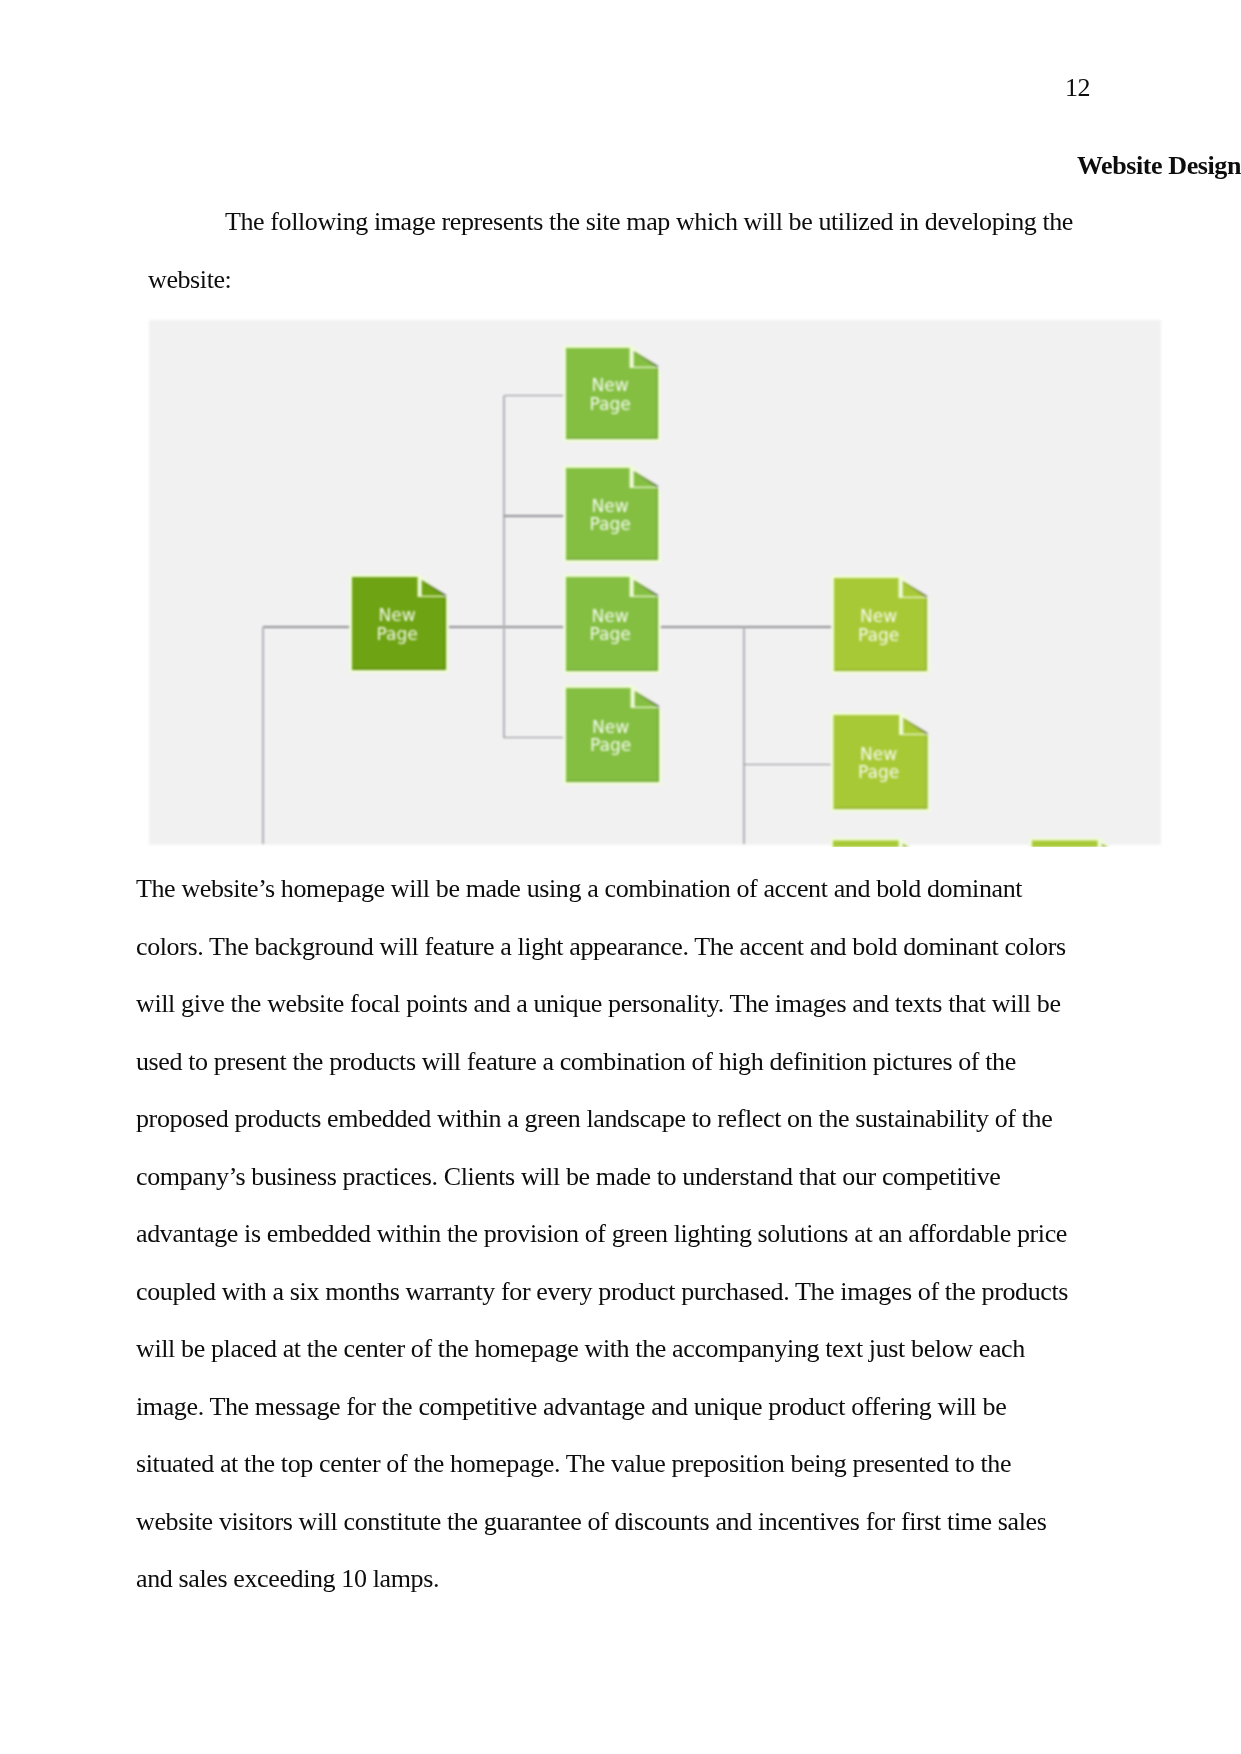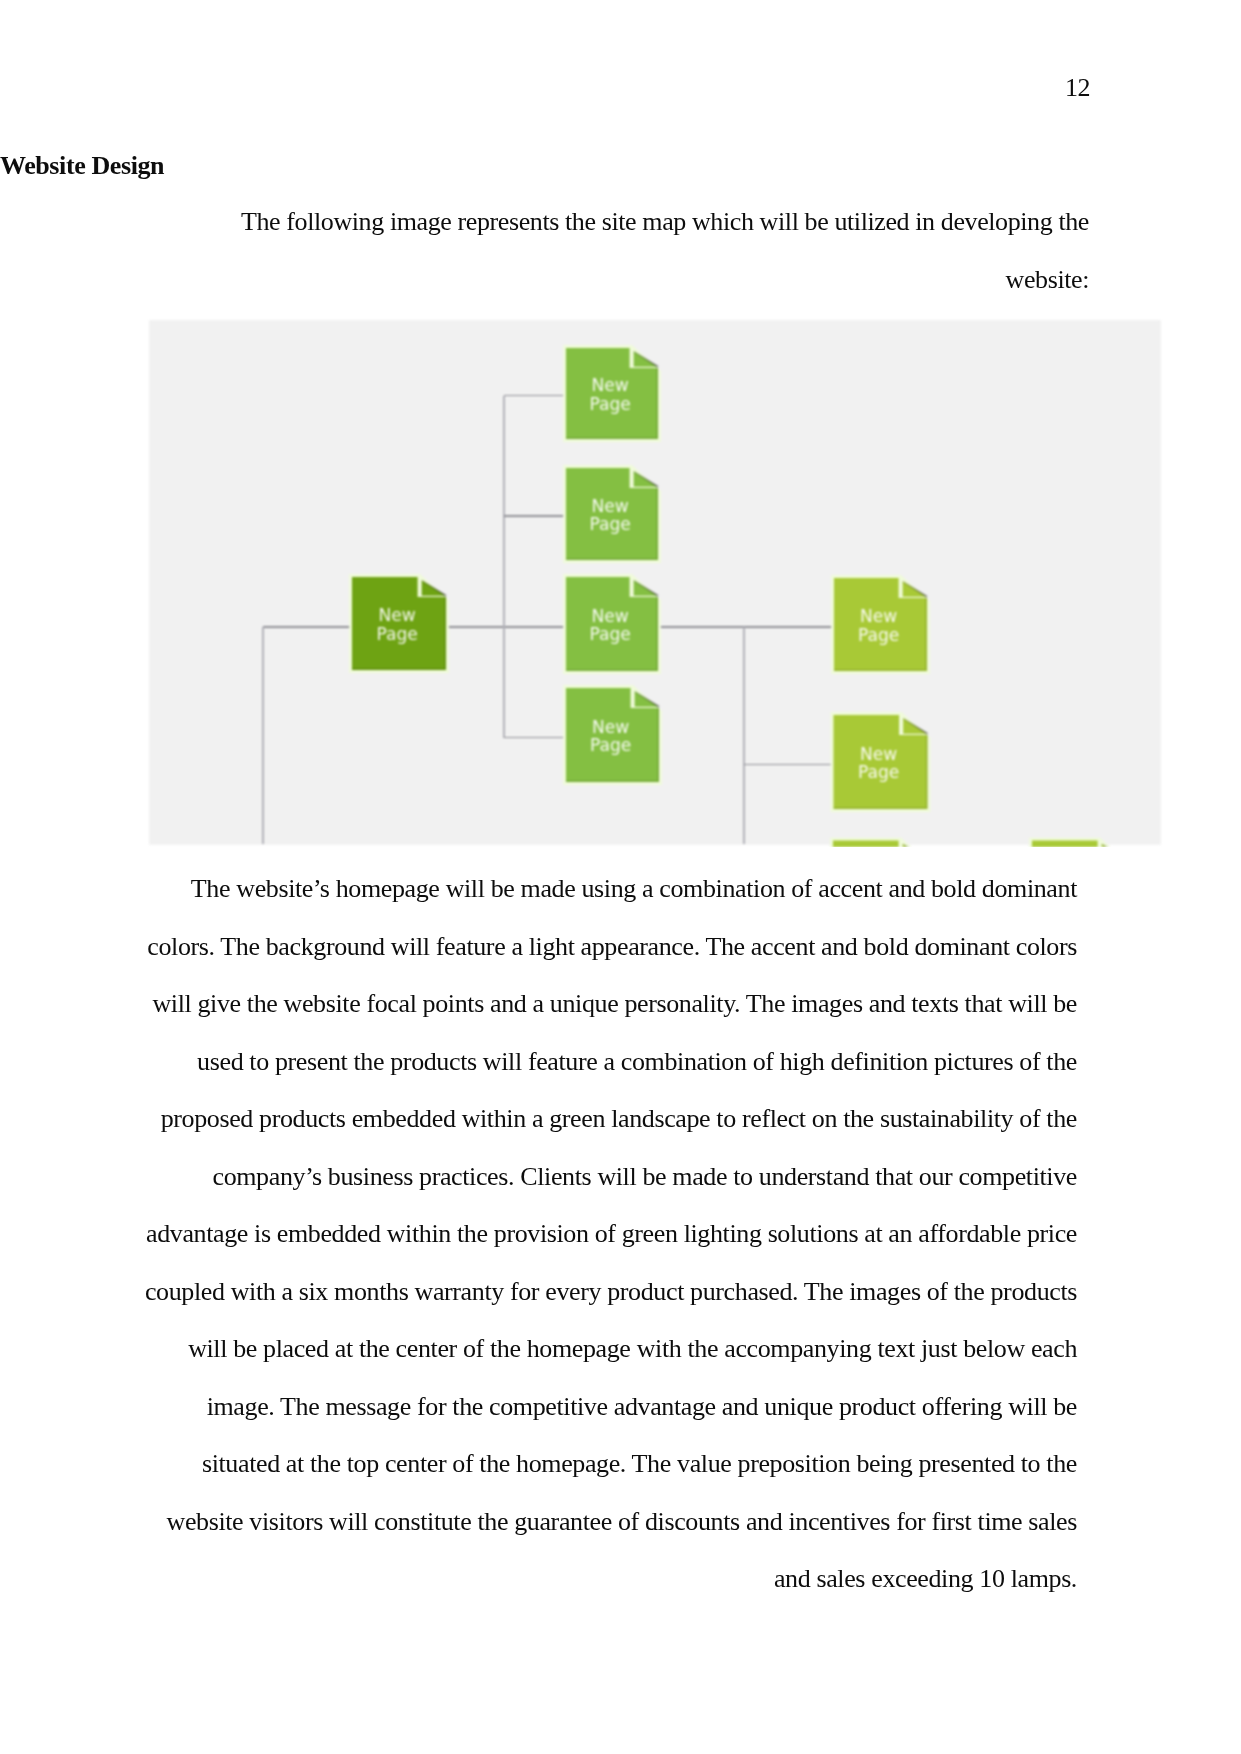--- a/index.html
+++ b/index.html
@@ -3,24 +3,24 @@
 <meta charset="utf-8">
 <title>Website Design</title>
 <style>
   html,body{margin:0;padding:0;}
   body{width:1241px;height:1754px;background:#ffffff;font-family:"Liberation Serif",serif;
        -webkit-font-smoothing:antialiased;}
   .page{position:relative;width:1241px;height:1752px;overflow:hidden;background:#fff;
          transform:translateZ(0);padding-left:20px;}
   .page-number{position:absolute;top:79px;left:1065px;font-size:26px;line-height:18px;
                color:#0d0d0d;letter-spacing:-0.4px;transform:translateZ(0);}
-  .doc-title{position:absolute;top:156.5px;left:0;width:1241px;text-align:left;line-height:18px;
+  .doc-title{position:absolute;top:156.5px;left:0;width:1241px;text-align:right;line-height:18px;
              font-size:26px;font-weight:bold;color:#0d0d0d;letter-spacing:-0.4px;
              transform:translateZ(0);}
-  .para{position:absolute;font-size:26px;line-height:57.5px;color:#0d0d0d;text-align:right;
+  .para{position:absolute;font-size:26px;line-height:57.5px;color:#0d0d0d;text-align:left;
         letter-spacing:-0.4px;margin:0;transform:translateZ(0);}
   #intro{top:193px;left:148px;width:941px;text-indent:77px;}
   #body-para{top:860px;left:136px;width:941px;letter-spacing:-0.38px;}
   .figure{position:absolute;left:147px;top:318px;width:1016px;height:529px;overflow:hidden;}
   .figure svg{display:block;filter:blur(1.0px);}
 </style>
 </head>
 <body>
 
 <div class="page">

